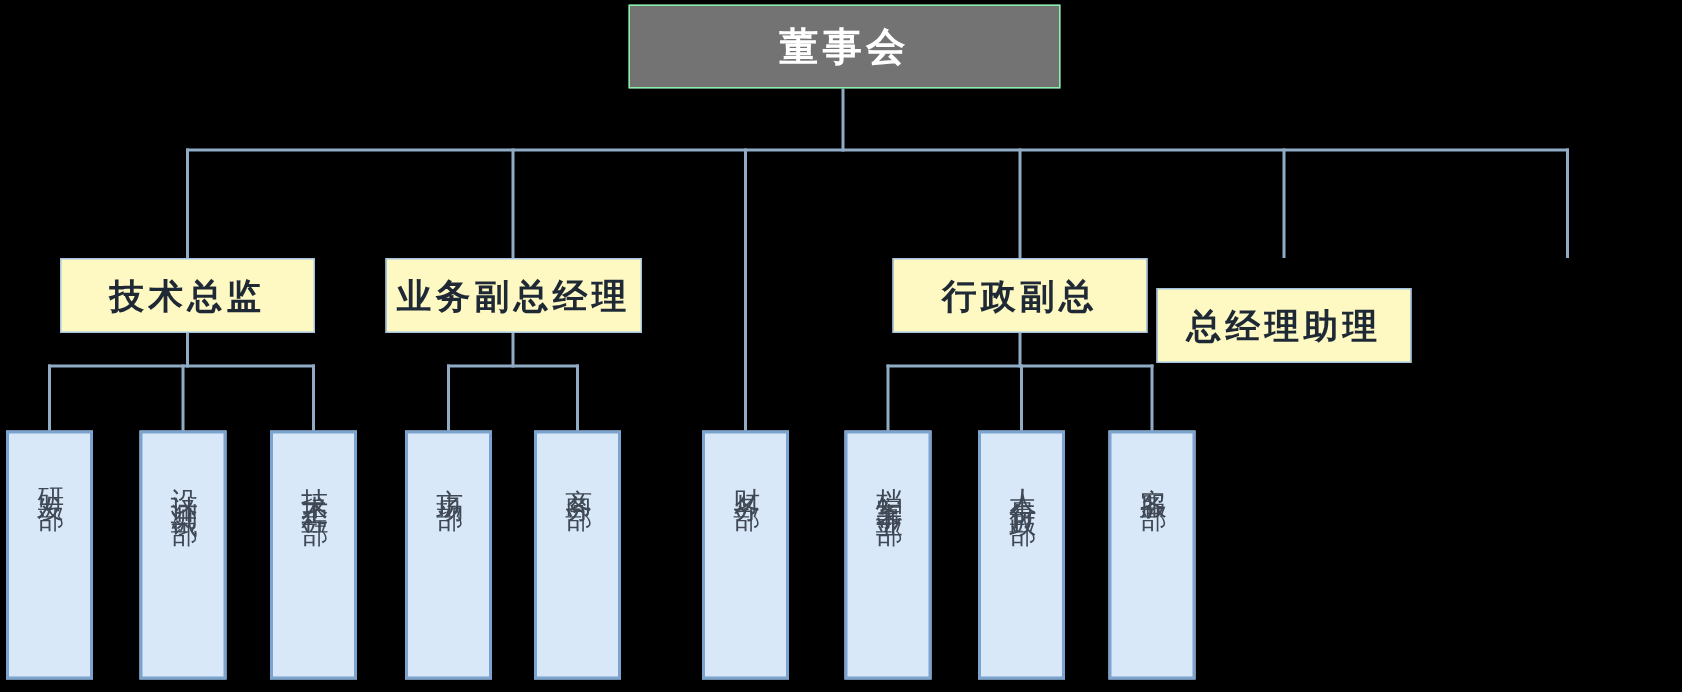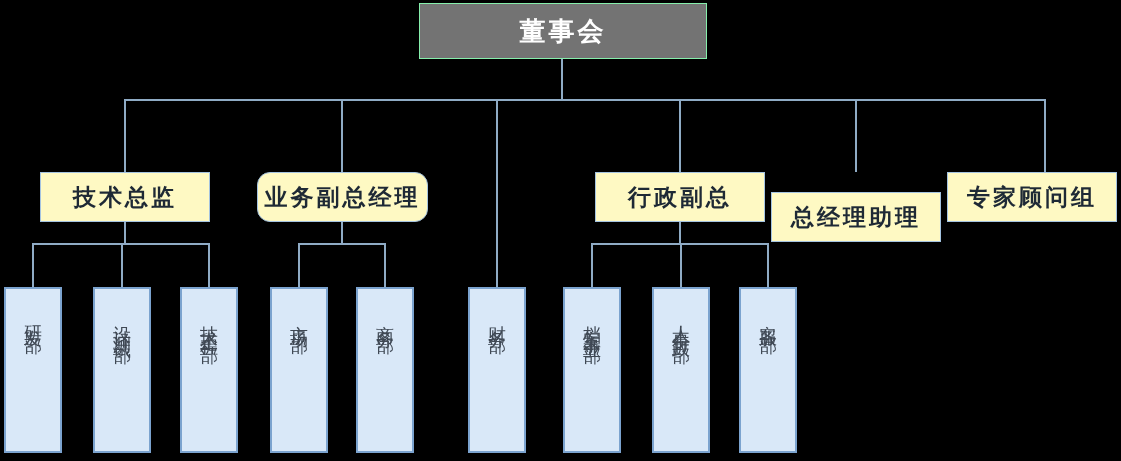--- a/index.html
+++ b/index.html
@@ -47,21 +47,21 @@
     text-orientation: upright;
     letter-spacing: 5px;
     line-height: 1.1;
   }
   .line { position: absolute; background: #8fabc5; }
 
   
   #n-root  { left: 419px; top: 3px;   width: 288px; height: 56px; }
   
   #n-l2-0  { left: 40px;  top: 172px; width: 170px; height: 50px; }
-  #n-l2-1  { left: 257px; top: 172px; width: 171px; height: 50px; border-radius: 13px; }
+  #n-l2-1  { left: 257px; top: 172px; width: 171px; height: 50px; }
   #n-l2-2  { left: 595px; top: 172px; width: 170px; height: 50px; text-align: right; }
   #n-l2-3  { left: 771px; top: 172px; width: 170px; height: 50px; margin-top: 20px; }
   #n-l2-4  { left: 947px; top: 172px; width: 170px; height: 50px; }
   
   #n-l3-0  { left: 4px;   top: 287px; width: 58px; height: 166px; }
   #n-l3-1  { left: 93px;  top: 287px; width: 58px; height: 166px; }
   #n-l3-2  { left: 180px; top: 287px; width: 58px; height: 166px; }
   #n-l3-3  { left: 270px; top: 287px; width: 58px; height: 166px; }
   #n-l3-4  { left: 356px; top: 287px; width: 58px; height: 166px; }
   #n-l3-5  { left: 468px; top: 287px; width: 58px; height: 166px; }
@@ -111,23 +111,20 @@
   </div>
   <div class="node l2-node" id="n-l2-1">
     <span>业务副总经理</span>
   </div>
   <div class="node l2-node" id="n-l2-2">
     <span>行政副总</span>
   </div>
   <div class="node l2-node" id="n-l2-3">
     <span>总经理助理</span>
   </div>
-  <div class="node l2-node" id="n-l2-4">
-    <span>专家顾问组</span>
-  </div>
 
   <div class="node l3-node" id="n-l3-0">
     <span class="v-text">研发部</span>
   </div>
   <div class="node l3-node" id="n-l3-1">
     <span class="v-text">设计测试部</span>
   </div>
   <div class="node l3-node" id="n-l3-2">
     <span class="v-text">技术工程部</span>
   </div>

